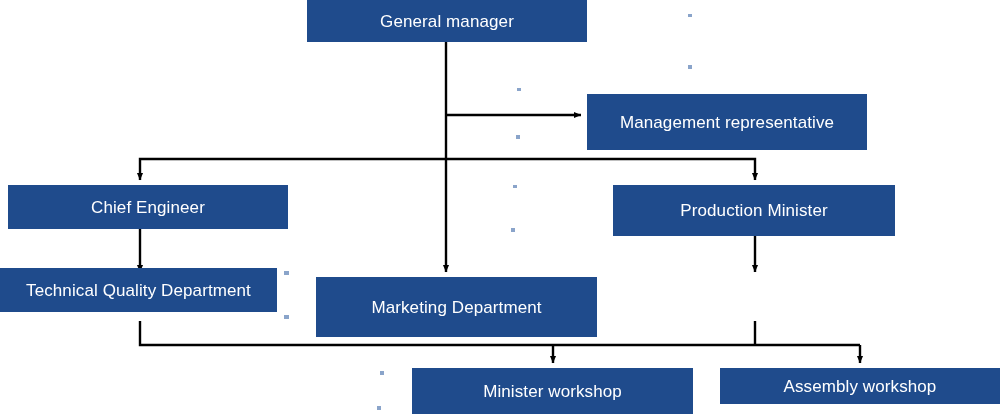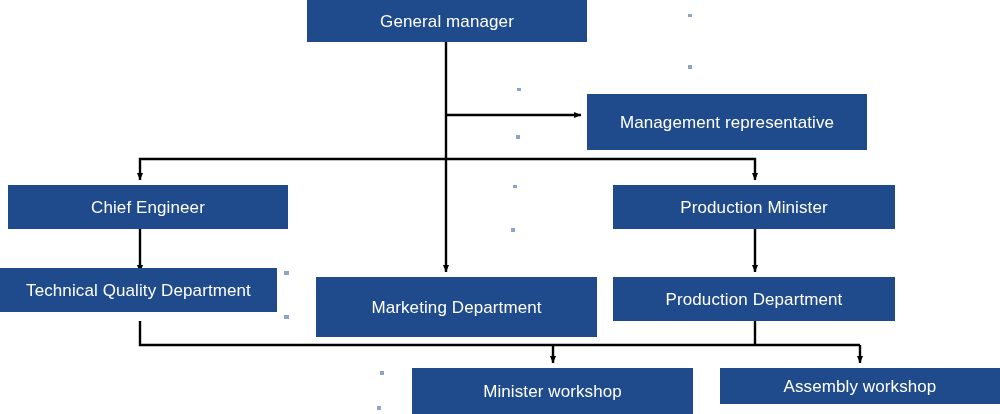--- a/index.html
+++ b/index.html
@@ -111,35 +111,32 @@
   </div>
 
   <div class="org-box" style="left:587px;top:94px;width:280px;height:56px;">
     <span>Management representative</span>
   </div>
 
   <div class="org-box" style="left:8px;top:185px;width:280px;height:44px;">
     <span>Chief Engineer</span>
   </div>
 
-  <div class="org-box" style="left:613px;top:185px;width:282px;height:44px;">
+  <div class="org-box" style="left:613px;top:185px;width:282px;height:51px;">
     <span>Production Minister</span>
   </div>
 
   <div class="org-box" style="left:0px;top:268px;width:277px;height:44px;">
     <span>Technical Quality Department</span>
   </div>
 
   <div class="org-box" style="left:316px;top:277px;width:281px;height:60px;">
     <span>Marketing Department</span>
   </div>
 
-  <div class="org-box" style="left:613px;top:277px;width:282px;height:44px;">
-    <span>Production Department</span>
-  </div>
 
   <div class="org-box" style="left:412px;top:368px;width:281px;height:46px;">
     <span>Minister workshop</span>
   </div>
 
   <div class="org-box" style="left:720px;top:368px;width:280px;height:36px;">
     <span>Assembly workshop</span>
   </div>
 
 </div>

